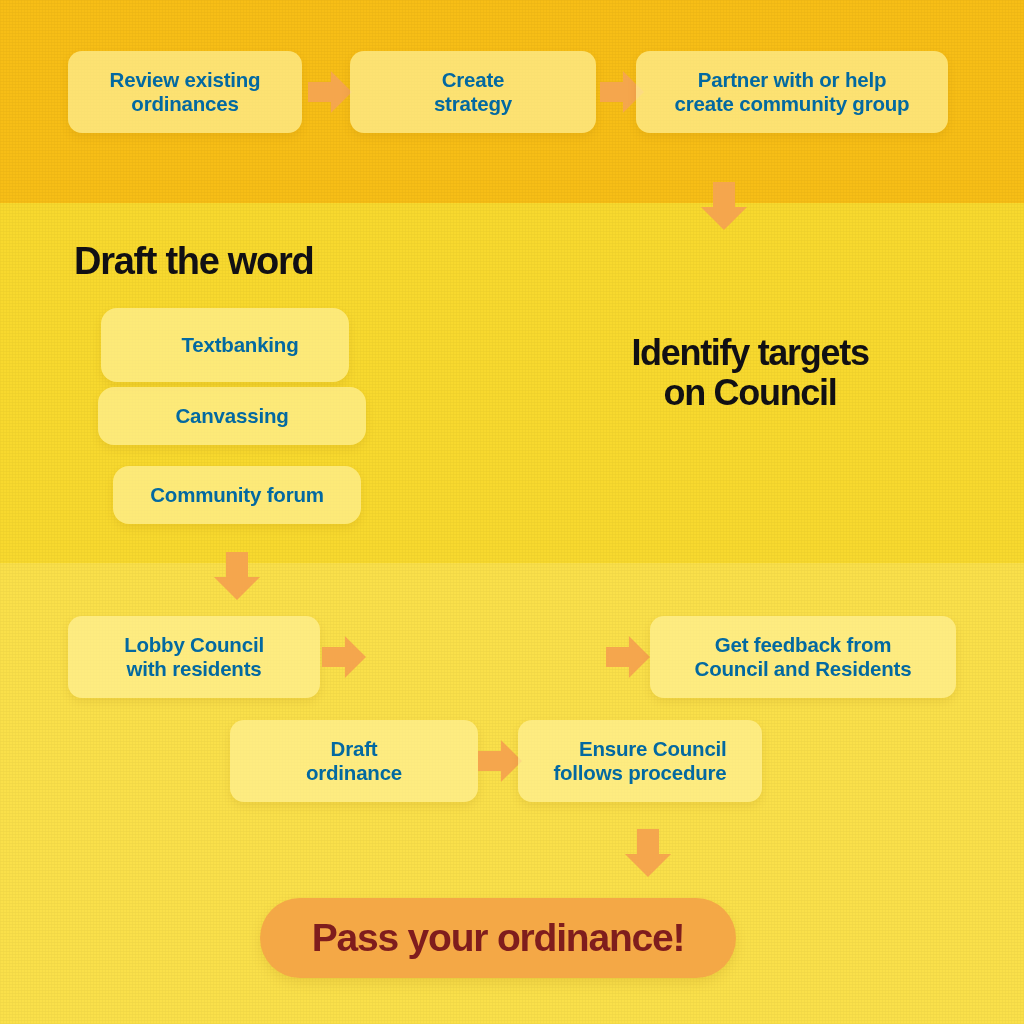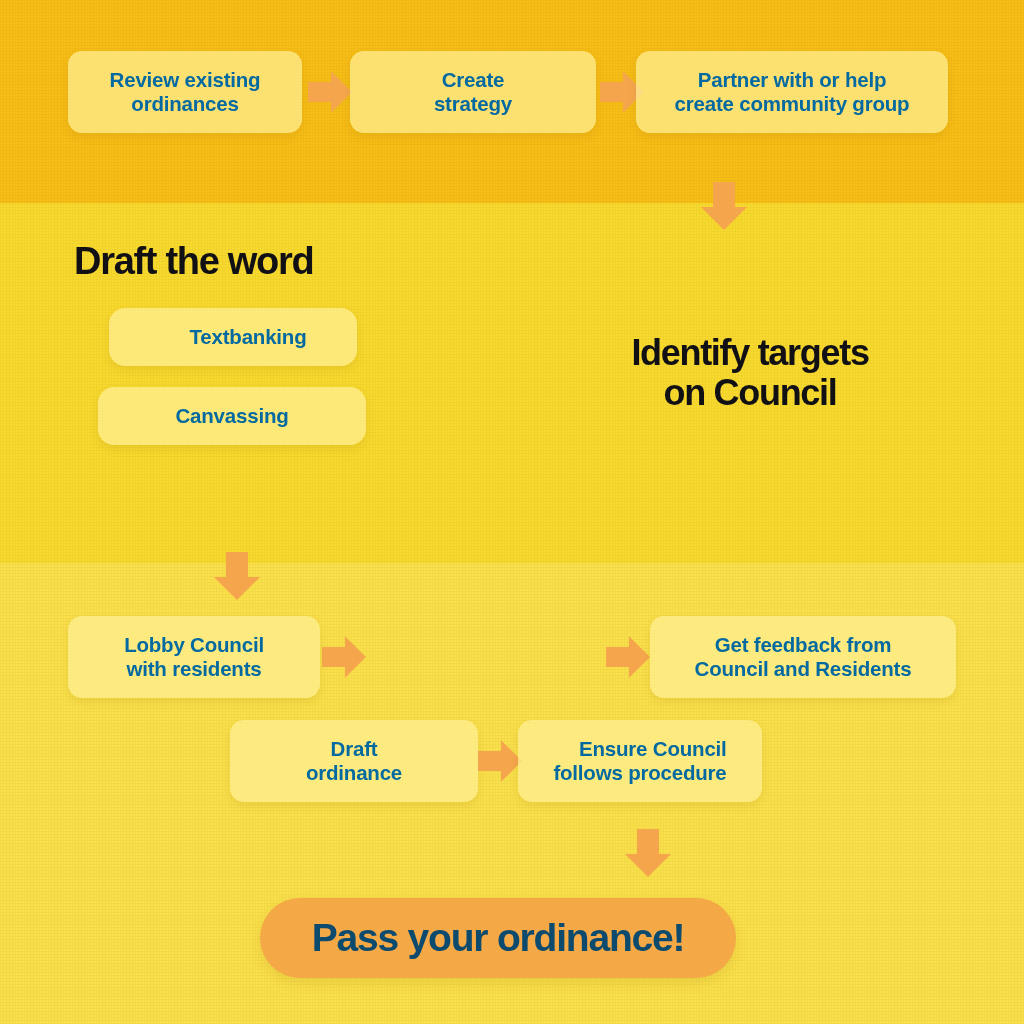--- a/index.html
+++ b/index.html
@@ -89,21 +89,21 @@
   }
 
   
   #final-banner {
     position: absolute;
     left: 260px; top: 898px;
     width: 476px; height: 80px;
     display: flex; align-items: center; justify-content: center;
     background: #F4A846;
     border-radius: 40px;
-    color: #0c4a6e;
+    color: #7f1d1d;
     font-size: 39px;
     font-weight: bold;
     letter-spacing: -1.2px;
     box-shadow: 0 5px 12px rgba(150,90,0,.13);
   }
 </style>
 </head>
 <body>
 
 <div id="canvas">
@@ -123,24 +123,25 @@
 
   <div class="arrow-right" style="left:600px; top:70px; width:44px; height:44px;"></div>
 
   <div class="node step" style="left:636px; top:51px; width:312px; height:82px;">Partner with or help
 create community group</div>
 
   <div class="arrow-down" style="left:700px; top:182px; width:48px; height:48px;"></div>
 
   <div class="heading" id="heading-spread">Draft the word</div>
 
-  <div class="node tactic" style="left:109px; top:308px; width:248px; height:58px;padding-left:42px;">Textbanking</div>
+  <div class="node tactic" style="left:101px; top:308px; width:248px; height:74px;padding-left:42px;">Textbanking</div>
 
   <div class="node tactic" style="left:98px; top:387px; width:268px; height:58px;">Canvassing</div>
 
+  <div class="node tactic" style="left:113px; top:466px; width:248px; height:58px;">Community forum</div>
 
   <div class="heading" id="heading-identify">Identify targets
 on Council</div>
 
   <div class="arrow-down" style="left:213px; top:552px; width:48px; height:48px;"></div>
 
   <div class="node step" style="left:68px; top:616px; width:252px; height:82px;">Lobby Council
 with residents</div>
 
   <div class="arrow-right" style="left:322px; top:635px; width:44px; height:44px;"></div>

